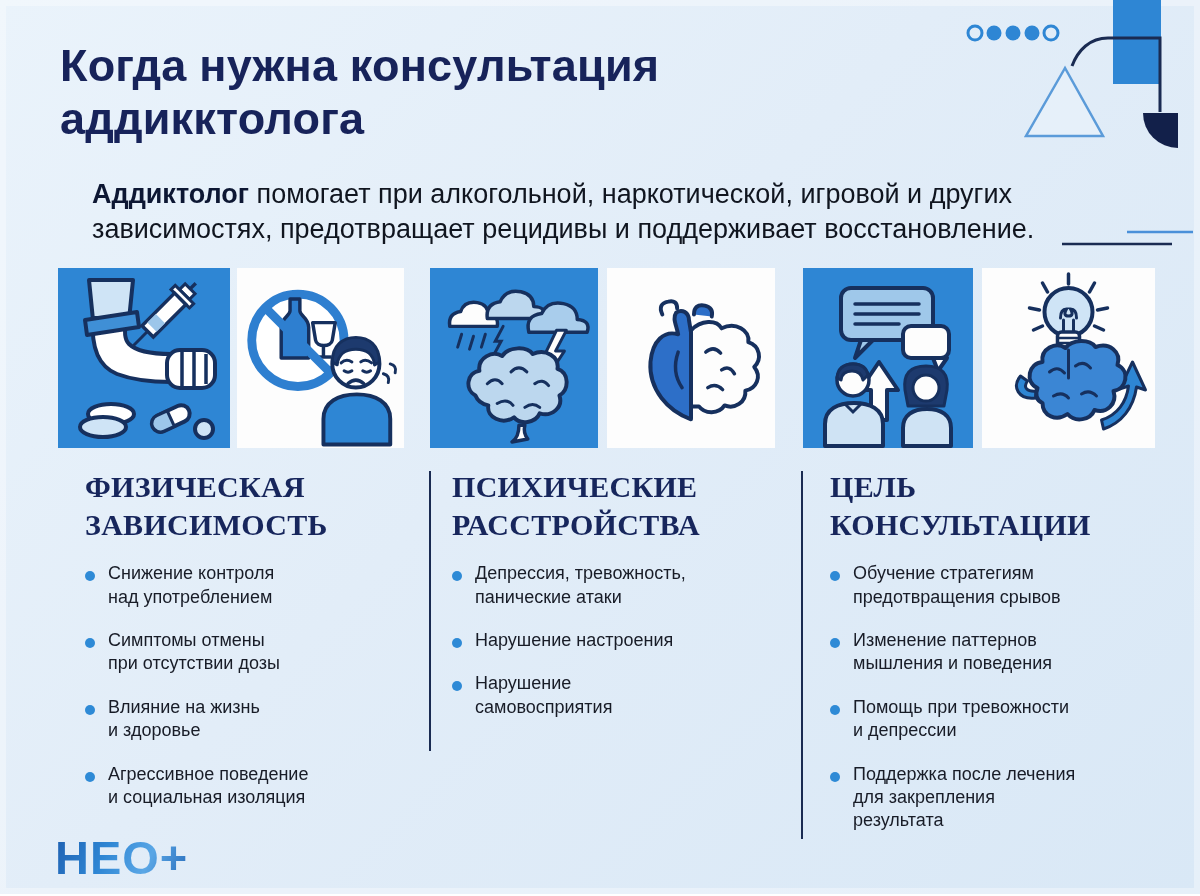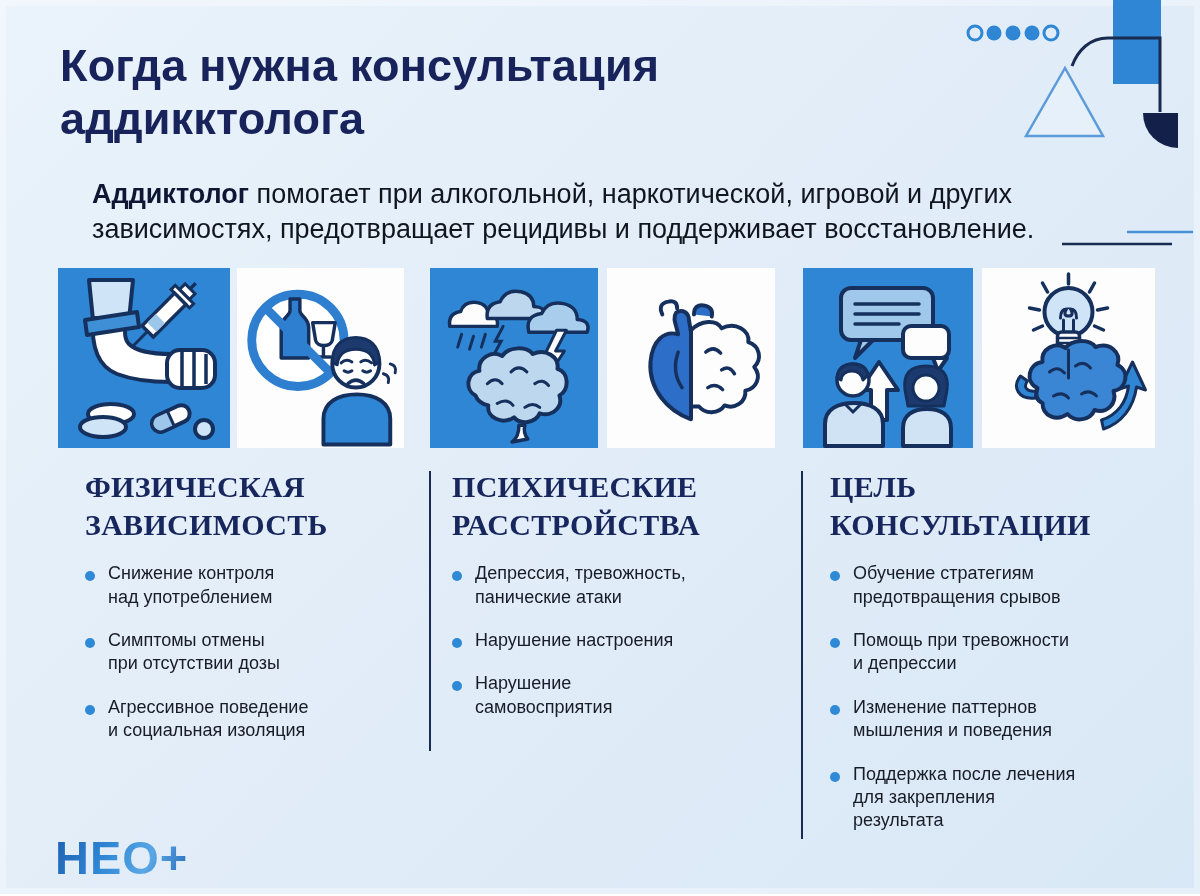--- a/index.html
+++ b/index.html
@@ -213,20 +213,25 @@
           <span class="li-text pre">Снижение контроля
 над употреблением</span>
         </li>
       <li>
           <span class="dot"></span>
           <span class="li-text pre">Симптомы отмены
 при отсутствии дозы</span>
         </li>
       <li>
           <span class="dot"></span>
+          <span class="li-text pre">Влияние на жизнь
+и здоровье</span>
+        </li>
+      <li>
+          <span class="dot"></span>
           <span class="li-text pre">Агрессивное поведение
 и социальная изоляция</span>
         </li>
     </ul>
   </div>
 
   <div id="col2" class="col">
     <h2 class="pre">ПСИХИЧЕСКИЕ
 РАССТРОЙСТВА</h2>
     <ul>
@@ -251,27 +256,27 @@
     <h2 class="pre">ЦЕЛЬ
 КОНСУЛЬТАЦИИ</h2>
     <ul>
       <li>
           <span class="dot"></span>
           <span class="li-text pre">Обучение стратегиям
 предотвращения срывов</span>
         </li>
       <li>
           <span class="dot"></span>
+          <span class="li-text pre">Изменение паттернов
+мышления и поведения</span>
+        </li>
+      <li>
+          <span class="dot"></span>
           <span class="li-text pre">Помощь при тревожности
 и депрессии</span>
-        </li>
-      <li>
-          <span class="dot"></span>
-          <span class="li-text pre">Изменение паттернов
-мышления и поведения</span>
         </li>
       <li>
           <span class="dot"></span>
           <span class="li-text pre">Поддержка после лечения
 для закрепления
 результата</span>
         </li>
     </ul>
   </div>
 

